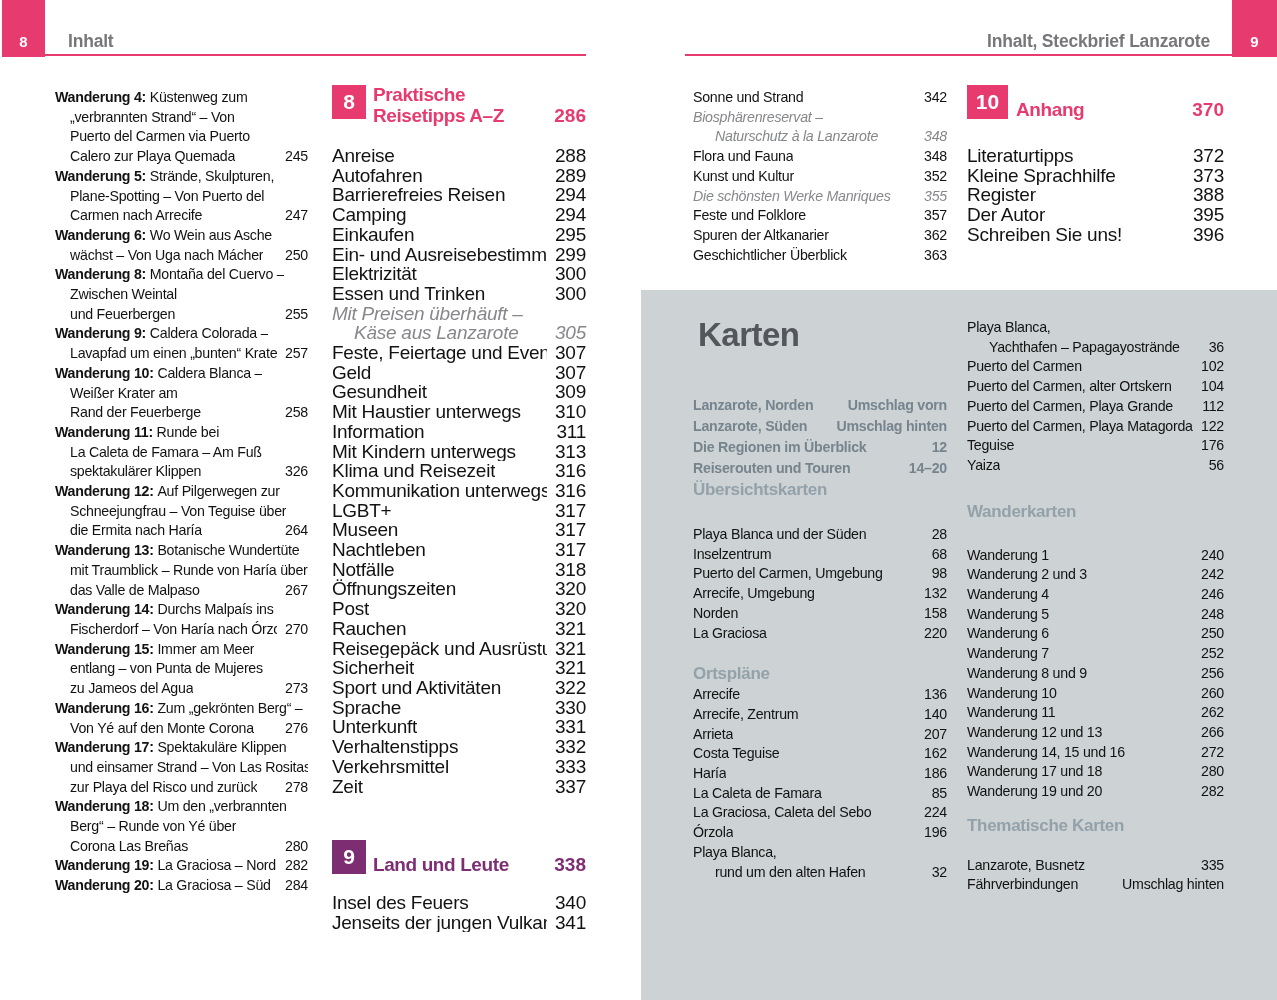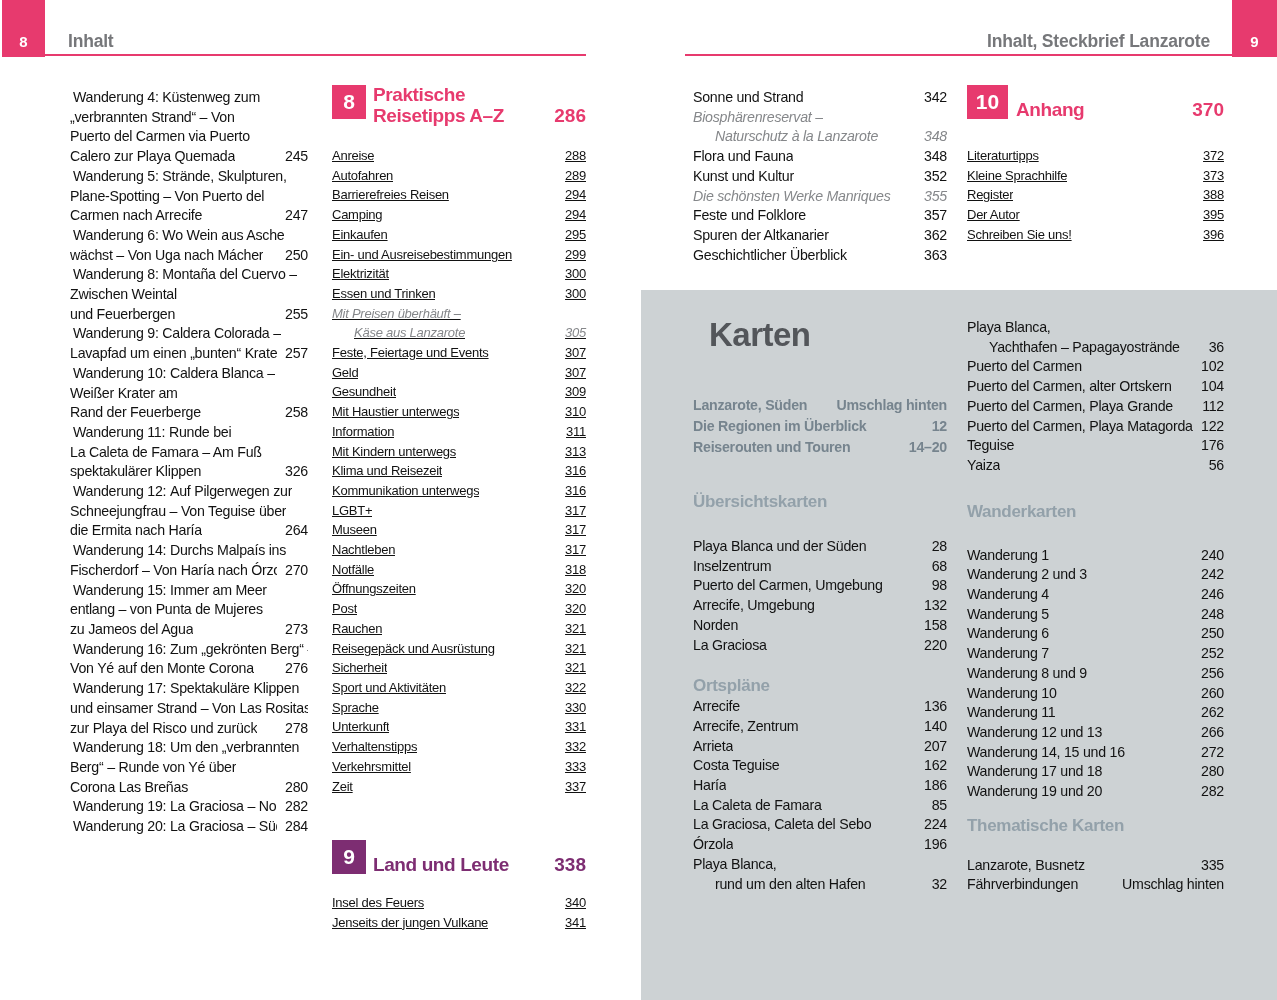--- a/index.html
+++ b/index.html
@@ -28,21 +28,21 @@
   #hdr-title-right{left:692px;width:518px;text-align:right;}
   .hdr-rule{position:absolute;top:54px;height:2px;background:var(--pink);}
   #hdr-rule-left{left:22px;width:564px;}
   #hdr-rule-right{left:685px;width:547px;}
 
   
   .col{position:absolute;font-size:14.2px;line-height:19.7px;letter-spacing:-0.25px;}
   .line{display:flex;white-space:nowrap;}
   .line .txt{flex:0 1 auto;min-width:0;overflow:hidden;}
   .line .pg{flex:0 0 auto;margin-left:auto;padding-left:8px;text-align:right;}
-  .bold{font-weight:normal;margin-left:18px;}
+  .bold{font-weight:bold;}
   .walks .indent{padding-left:15px;}
   .entries .indent{padding-left:22px;}
   .italic{font-style:italic;color:var(--ital-gray);}
 
   #walks-col{left:55px;top:88px;width:253px;}
   #right-col1{left:693px;top:88px;width:254px;}
 
   
   .chapter{position:absolute;}
   #chapter8{left:332px;top:85px;width:254px;}
@@ -55,35 +55,35 @@
   .badge.purple{background:var(--purple);}
   .ch-title{position:absolute;left:41px;font-weight:bold;font-size:19px;line-height:21px;letter-spacing:-0.4px;}
   #chapter10 .ch-title{left:49px;}
   .ch-title.pink,.ch-page.pink{color:var(--pink);}
   .ch-title.purple,.ch-page.purple{color:var(--purple);}
   .ch-page{position:absolute;right:0;font-weight:bold;font-size:19px;line-height:21px;}
   #chapter8 .ch-title{top:-1px;}
   #chapter8 .ch-page{top:20px;}
   .chapter.single .ch-title{top:14px;}
   .chapter.single .ch-page{top:14px;}
-  .ch-entries{position:absolute;left:0;right:0;font-size:13px;line-height:19.7px;letter-spacing:-0.25px;text-decoration:underline;}
+  .ch-entries{position:absolute;left:0;right:0;font-size:19px;line-height:19.7px;letter-spacing:-0.25px;}
   #chapter8 .ch-entries{top:61px;}
   #chapter9 .ch-entries{top:53px;}
   #chapter10 .ch-entries{top:61px;}
 
   
   #karten-box{position:absolute;left:641px;top:290px;width:636px;height:710px;background:var(--box-bg);}
-  #karten-title{position:absolute;left:68px;top:26px;font-size:33px;font-weight:800;
+  #karten-title{position:absolute;left:57px;top:26px;font-size:33px;font-weight:800;
     color:var(--karten-title);letter-spacing:-0.5px;}
   .kcol{position:absolute;font-size:14.2px;line-height:19.7px;letter-spacing:-0.25px;}
   #kcol1{left:52px;top:105px;width:254px;}
   #kcol2{left:326px;top:28px;width:257px;}
   .cover .line{font-weight:bold;color:var(--cover);line-height:21px;}
   .khead{font-weight:bold;font-size:17px;line-height:22px;color:var(--khead);letter-spacing:-0.3px;}
-  #khead-uebersicht{margin-top:33px;margin-bottom:24px;}
+  #khead-uebersicht{margin-bottom:24px;}
   #khead-ortsplaene{margin-top:20px;}
   #khead-wander{margin-top:25px;margin-bottom:23px;}
   #khead-thema{margin-top:13px;margin-bottom:19px;}
 </style>
 </head>
 <body>
 
 <div id="canvas">
 
   <div class="hdr-block" id="hdr-block-left">
@@ -191,20 +191,33 @@
         <div class="line">
           <span class="bold">Wanderung 12:</span>
           <span class="txt">&nbsp;Auf Pilgerwegen zur</span>
         </div>
         <div class="line indent">
           <span class="txt">Schneejungfrau – Von Teguise über</span>
         </div>
         <div class="line indent">
           <span class="txt">die Ermita nach Haría</span>
           <span class="pg">264</span>
+        </div>
+      </div>
+      <div>
+        <div class="line">
+          <span class="bold">Wanderung 13:</span>
+          <span class="txt">&nbsp;Botanische Wundertüte</span>
+        </div>
+        <div class="line indent">
+          <span class="txt">mit Traumblick – Runde von Haría über</span>
+        </div>
+        <div class="line indent">
+          <span class="txt">das Valle de Malpaso</span>
+          <span class="pg">267</span>
         </div>
       </div>
       <div>
         <div class="line">
           <span class="bold">Wanderung 14:</span>
           <span class="txt">&nbsp;Durchs Malpaís ins</span>
         </div>
         <div class="line indent">
           <span class="txt">Fischerdorf – Von Haría nach Órzola</span>
           <span class="pg">270</span>
@@ -599,20 +612,26 @@
       </div>
   </div>
 
   <div id="karten-box">
     <div id="karten-title">Karten</div>
 
     <div class="kcol" id="kcol1">
       <div class="cover entries">
           <div>
             <div class="line">
+              <span class="txt">Lanzarote, Norden</span>
+              <span class="pg">Umschlag vorn</span>
+            </div>
+          </div>
+          <div>
+            <div class="line">
               <span class="txt">Lanzarote, Süden</span>
               <span class="pg">Umschlag hinten</span>
             </div>
           </div>
           <div>
             <div class="line">
               <span class="txt">Die Regionen im Überblick</span>
               <span class="pg">12</span>
             </div>
           </div>

